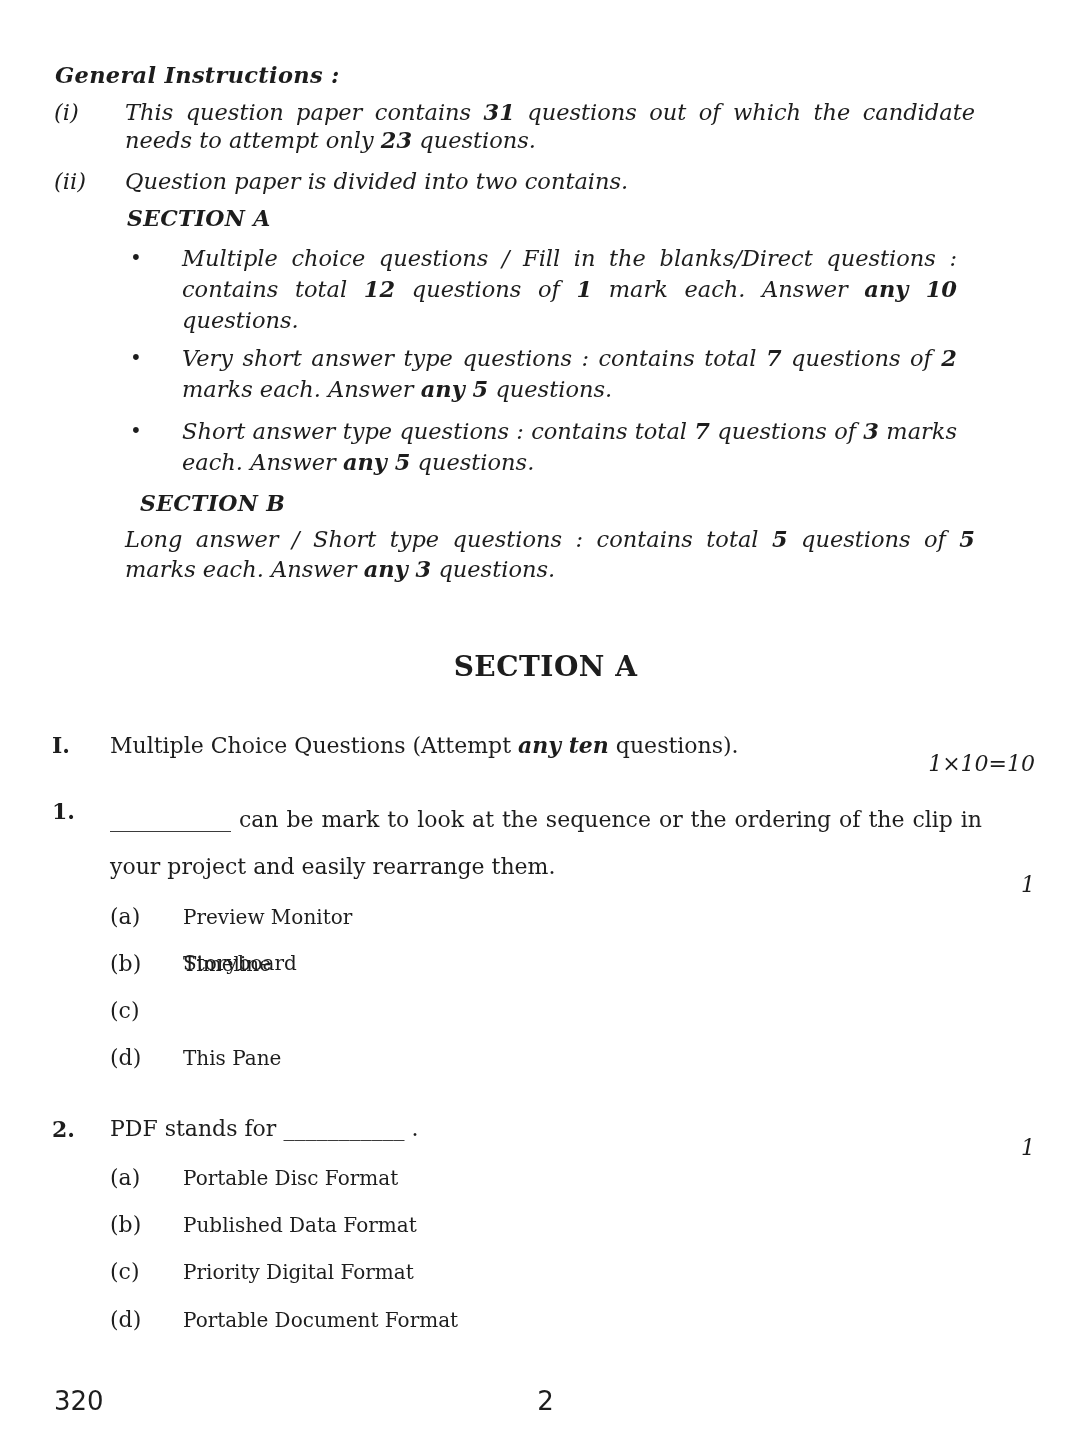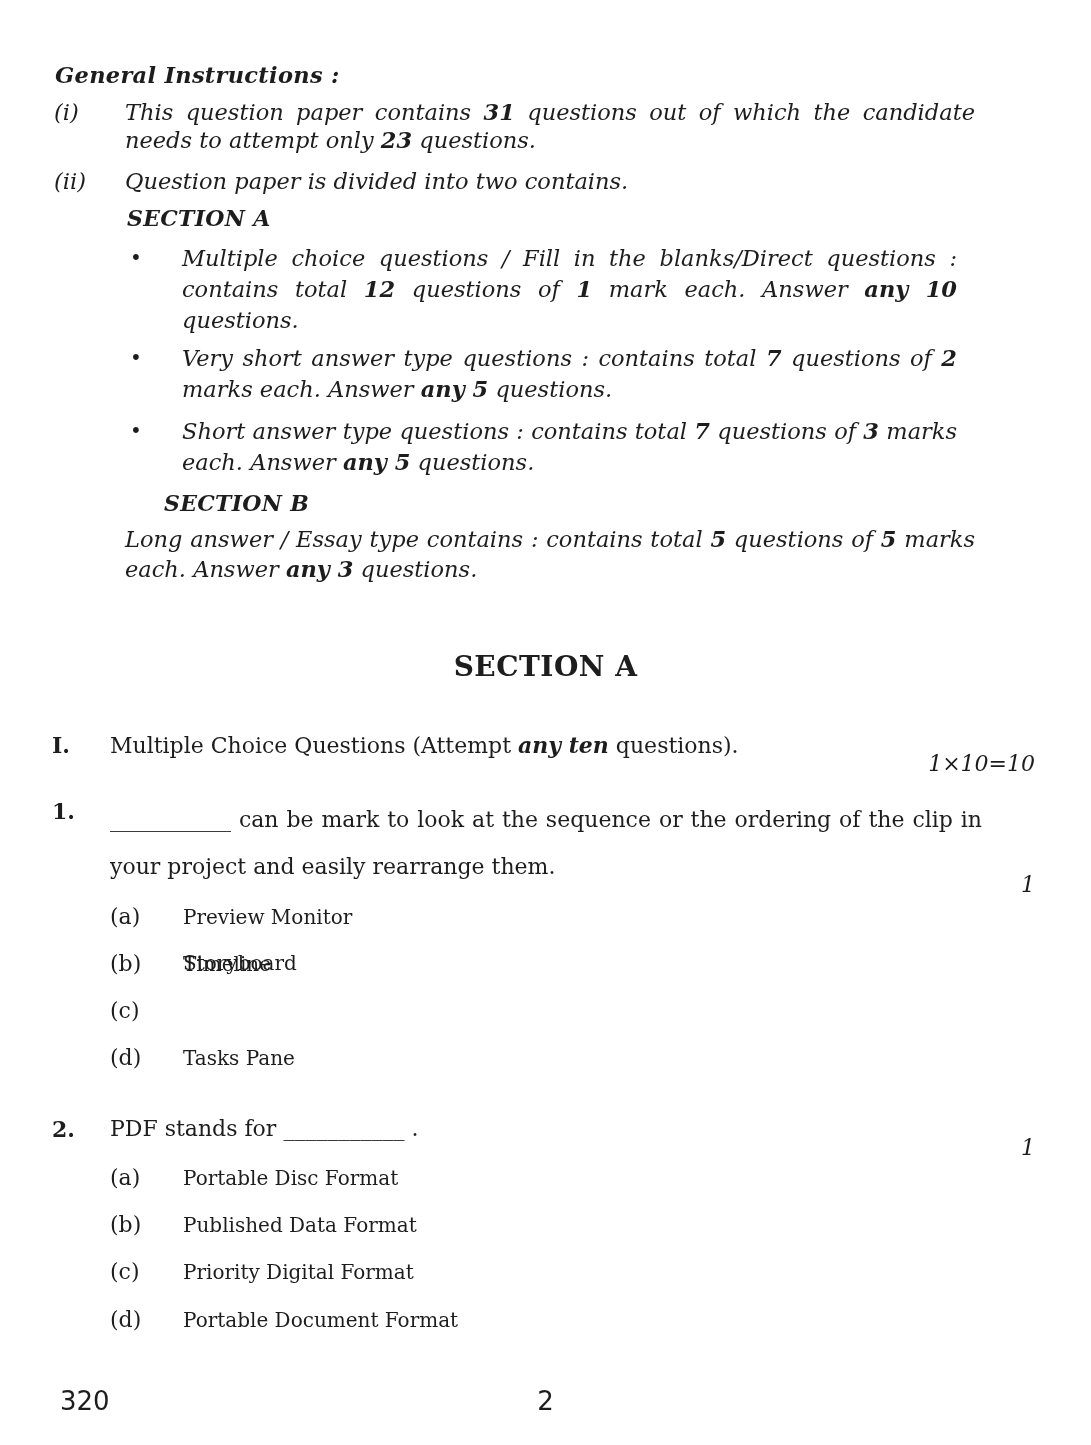--- a/index.html
+++ b/index.html
@@ -58,23 +58,23 @@
 
   <span class="abs bullet-glyph" style="left:130px; top:243px;">•</span>
   <p class="abs gi-blt" style="left:182px; top:243px; width:775px;"><span>Multiple choice questions / Fill in the blanks/Direct questions : contains total </span><span class="bseg">12</span><span> questions of </span><span class="bseg">1</span><span> mark each. Answer </span><span class="bseg">any 10</span><span> questions.</span></p>
 
   <span class="abs bullet-glyph" style="left:130px; top:343px;">•</span>
   <p class="abs gi-blt" style="left:182px; top:343px; width:775px;"><span>Very short answer type questions : contains total </span><span class="bseg">7</span><span> questions of </span><span class="bseg">2</span><span> marks each. Answer </span><span class="bseg">any 5</span><span> questions.</span></p>
 
   <span class="abs bullet-glyph" style="left:130px; top:416px;">•</span>
   <p class="abs gi-blt" style="left:182px; top:416px; width:775px;"><span>Short answer type questions : contains total </span><span class="bseg">7</span><span> questions of </span><span class="bseg">3</span><span> marks each. Answer </span><span class="bseg">any 5</span><span> questions.</span></p>
 
-  <h3 class="abs gi-h3" style="left:140px; top:488px;margin-left:24px;">SECTION B</h3>
+  <h3 class="abs gi-h3" style="left:140px; top:488px;">SECTION B</h3>
 
-  <p class="abs gi-long" style="left:125px; top:524px; width:850px;"><span>Long answer / Essay type contains : contains total </span><span class="bseg">5</span><span> questions of </span><span class="bseg">5</span><span> marks each. Answer </span><span class="bseg">any 3</span><span> questions.</span></p>
+  <p class="abs gi-long" style="left:125px; top:524px; width:850px;"><span>Long answer / Short type questions : contains total </span><span class="bseg">5</span><span> questions of </span><span class="bseg">5</span><span> marks each. Answer </span><span class="bseg">any 3</span><span> questions.</span></p>
 </div>
 
 <h1 class="abs main-heading" style="left:0; top:651px;">SECTION A</h1>
 
 <div id="partI">
   <span class="abs qnum" style="left:52px; top:730px;">I.</span>
   <p class="abs qtext" style="left:110px; top:730px; width:790px;"><span>Multiple Choice Questions (Attempt </span><span class="bseg">any ten</span><span> questions).</span></p>
   <span class="abs marks" style="right:56px; top:730px;">1×10=10</span>
 </div>
 
@@ -85,32 +85,32 @@
 <span class="abs opt-lbl" style="left:110px; top:902px;">(a)</span>
 <span class="abs opt-txt" style="left:183px; top:902px;">Preview Monitor</span>
 
 <span class="abs opt-lbl" style="left:110px; top:949px;">(b)</span>
 <span class="abs opt-txt" style="left:183px; top:949px;">Timeline</span>
 
 <span class="abs opt-lbl" style="left:110px; top:996px;">(c)</span>
 <span class="abs opt-txt" style="left:183px; top:948px;">Storyboard</span>
 
 <span class="abs opt-lbl" style="left:110px; top:1043px;">(d)</span>
-<span class="abs opt-txt" style="left:183px; top:1043px;">Tasks Pane</span>
+<span class="abs opt-txt" style="left:183px; top:1043px;">This Pane</span>
 
 <span class="abs qnum" style="left:52px; top:1114px;">2.</span>
 <p class="abs qtext" style="left:110px; top:1114px; width:790px;"><span>PDF stands for </span><span class="blank">___________</span><span> .</span></p>
 <span class="abs marks" style="right:56px; top:1114px;">1</span>
 
 <span class="abs opt-lbl" style="left:110px; top:1163px;">(a)</span>
 <span class="abs opt-txt" style="left:183px; top:1163px;">Portable Disc Format</span>
 
 <span class="abs opt-lbl" style="left:110px; top:1210px;">(b)</span>
 <span class="abs opt-txt" style="left:183px; top:1210px;">Published Data Format</span>
 
 <span class="abs opt-lbl" style="left:110px; top:1257px;">(c)</span>
 <span class="abs opt-txt" style="left:183px; top:1257px;">Priority Digital Format</span>
 
 <span class="abs opt-lbl" style="left:110px; top:1305px;">(d)</span>
 <span class="abs opt-txt" style="left:183px; top:1305px;">Portable Document Format</span>
 
-<span class="abs foot" style="left:60px; top:1386px;">320</span>
+<span class="abs foot" style="left:54px; top:1386px;">320</span>
 <span class="abs foot foot-center" style="left:0; top:1386px;">2</span>
 
 </body></html>

